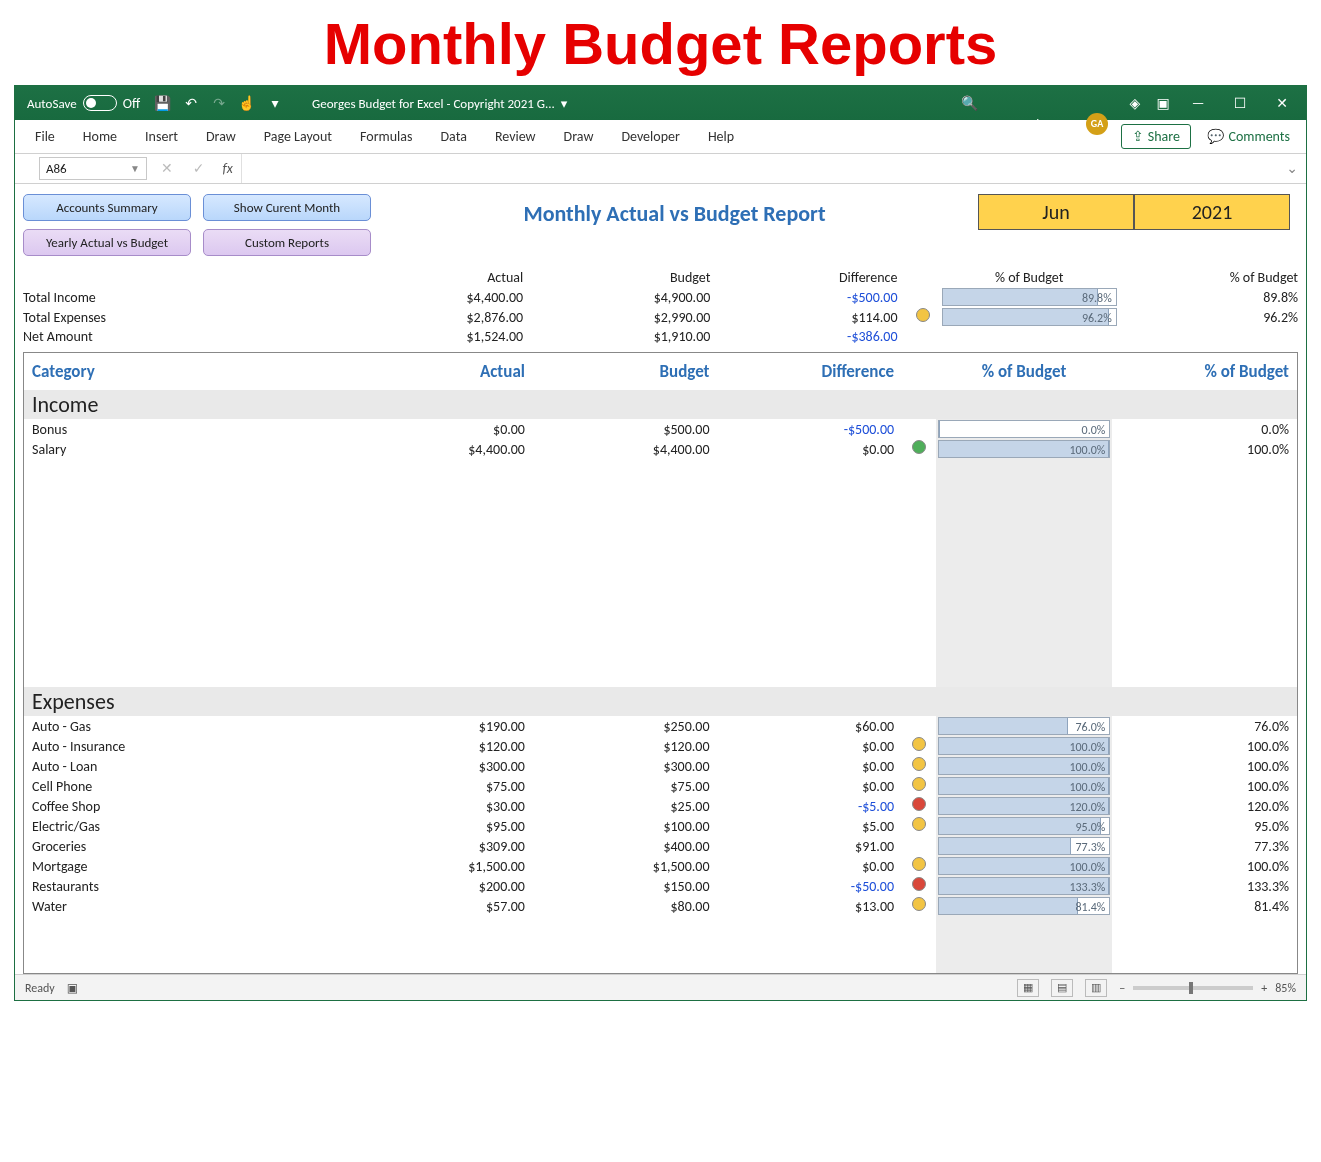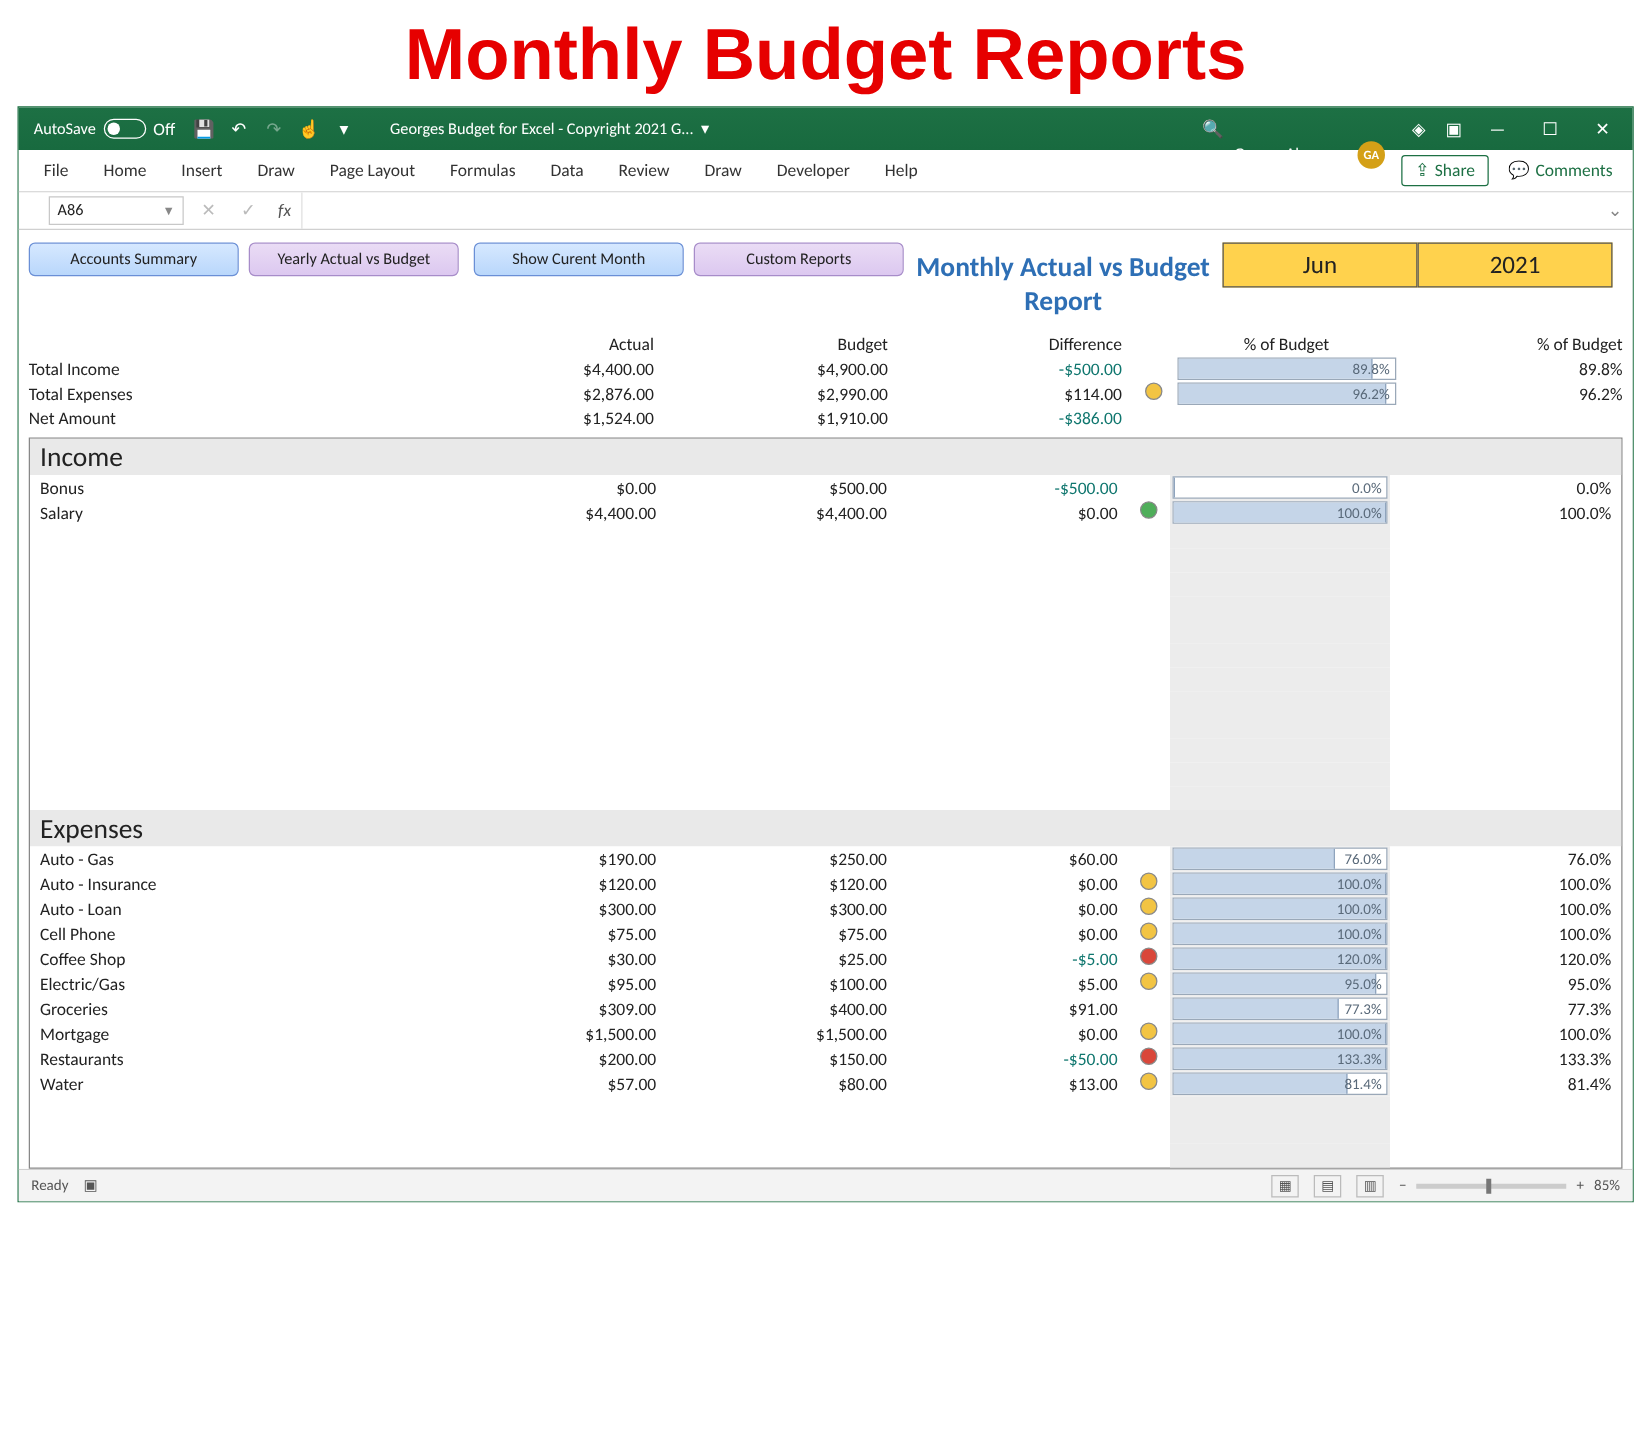--- a/index.html
+++ b/index.html
@@ -21,34 +21,34 @@
   .ribbon-tabs .right { margin-left:auto; display:flex; gap:8px;}
   .ribbon-tabs .share{display:flex;align-items:center;gap:4px;border:1px solid #1d7044;padding:3px 10px;border-radius:3px;color:#1d7044;cursor:pointer;}
   .ribbon-tabs .comments{display:flex;align-items:center;gap:4px;color:#1d7044;padding:3px 8px;cursor:pointer;}
   .formula-row { height:30px; display:flex; align-items:center; border-bottom:1px solid #d0d0d0; background:#fff;}
   .nbox{width:108px;border:1px solid #c8c8c8;margin:3px 4px 3px 24px; padding:3px 6px; font-size:13px;display:flex;justify-content:space-between;align-items:center;background:#fff;}
   .fx-btn{padding:0 10px;color:#888;cursor:pointer;}
   .fx-label{font-style:italic;padding:0 8px;color:#555;}
   .fx-input{flex:1;border-left:1px solid #e0e0e0;height:100%;padding:4px 8px;display:flex;align-items:center;}
   .sheet { background:#fff; position:relative;}
   .top-controls { display:flex; align-items:flex-start; padding:10px 8px 6px 8px;}
-  .btncol { display:flex; flex-direction:row; gap:8px;}
+  .btncol { display:flex; flex-direction:column; gap:8px;}
   .xlbtn { width:168px; padding:5px 0; text-align:center; font-size:13px; border:1px solid #8a8ac0; border-radius:5px; cursor:pointer;}
   .xlbtn.blue{background:linear-gradient(#d6e8ff,#b9d7fb);border-color:#6a8fd6;}
   .xlbtn.purple{background:linear-gradient(#eadcf5,#dcc8f0);border-color:#a78cc9;}
   .report-title{flex:1;text-align:center;color:#2e6fb5;font-size:22px;font-weight:bold;padding-top:6px;}
   .period{display:flex;gap:0;margin-right:8px;}
   .period .cell{width:156px;height:36px;background:#ffd24d;border:1px solid #555;display:flex;align-items:center;justify-content:center;font-size:20px;font-weight:normal;}
   table.grid { width:calc(100% - 0px); border-collapse:collapse; font-size:14px;}
   table.grid td { padding:1px 8px; height:19px; border:none;}
   table.grid .hdr td{font-weight:normal;color:#222;}
   table.grid .hdr-blue td{color:#2e6fb5;font-weight:bold;font-size:17px;padding:8px 8px;}
   .section-hdr{background:#e9e9e9;font-size:22px;font-weight:normal;border-top:1px solid #666;border-bottom:1px solid #888;padding:2px 6px;}
   .num{text-align:right;}
-  .neg{color:#0f766e;}
+  .neg{color:#1d4ed8;}
   .bar-cell{position:relative;padding:0 !important;}
   .bar-wrap{position:relative;height:18px;border:1px solid #9aa8b8;background:#fff;margin:1px 2px;}
   .bar-fill{position:absolute;left:0;top:0;bottom:0;background:#c5d5e8;border-right:1px solid #8fa4bd;}
   .bar-txt{position:absolute;right:4px;top:0;font-size:12px;color:#5a6a7a;line-height:18px;}
   .dot{width:14px;height:14px;border-radius:50%;display:inline-block;border:1px solid #888;}
   .dot.green{background:#4fae5a;}
   .dot.yellow{background:#f2c443;}
   .dot.red{background:#d9473a;}
   .col-cat{width:290px;}
   .col-num{width:165px;}
@@ -205,20 +205,29 @@
     <td class="col-dot"></td>
     <td class="col-bar bar-cell "></td>
     <td class="col-num num"></td>
   </tr>
         </tbody>
     </table>
 
     <div class="income-block">
       <table class="grid">
         <tbody>
+            <tr class="hdr-blue cat-border">
+          <td class="col-cat">Category</td>
+          <td class="col-num num">Actual</td>
+          <td class="col-num num">Budget</td>
+          <td class="col-num num">Difference</td>
+          <td class="col-dot"></td>
+          <td class="col-bar num" style="text-align:center;">% of Budget</td>
+          <td class="col-num num">% of Budget</td>
+        </tr>
         <tr>
               <td colspan="7" class="section-hdr">Income</td>
             </tr>
         </tbody>
           <tbody id="income-body">
             <tr>
     <td class="col-cat">Bonus</td>
     <td class="col-num num">$0.00</td>
     <td class="col-num num">$500.00</td>
     <td class="col-num num neg">-$500.00</td>

